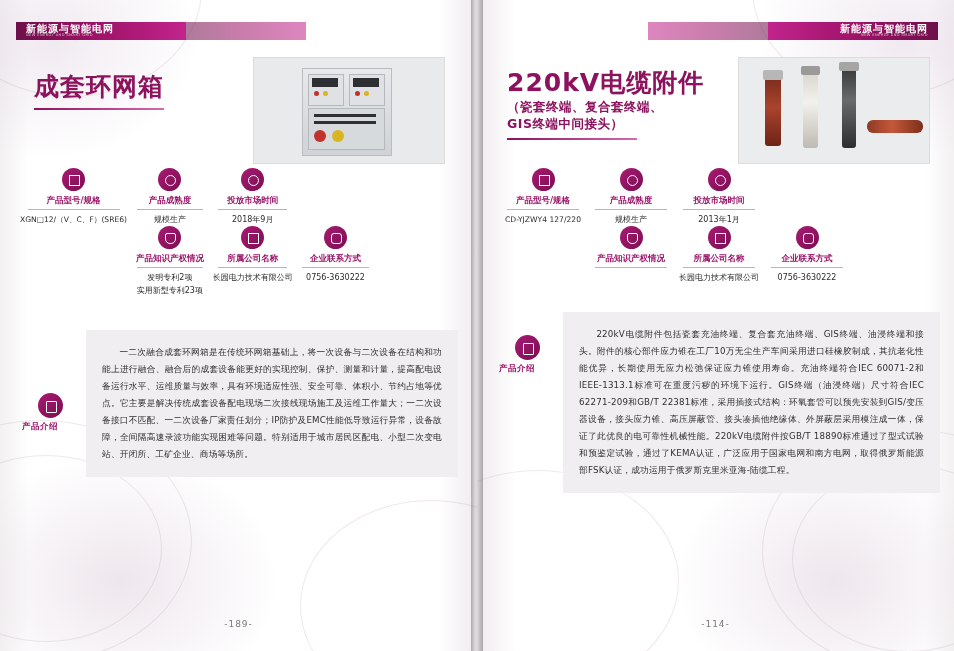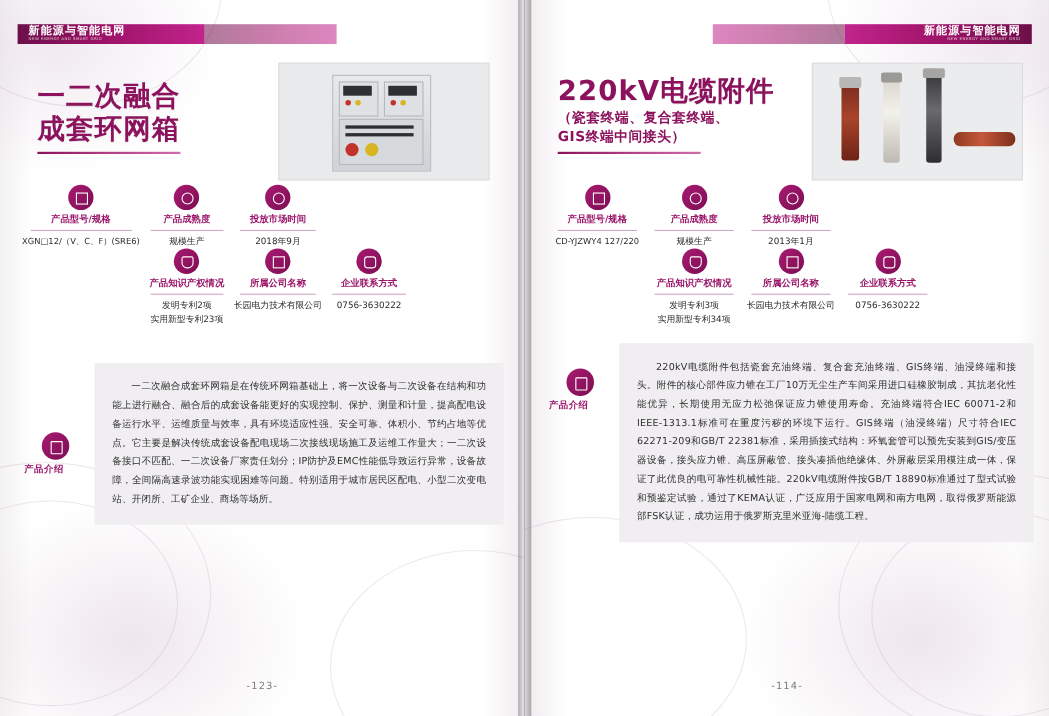--- a/index.html
+++ b/index.html
@@ -302,21 +302,20 @@
     <div class="swirl" style="left:-60px; top:-120px; width:260px; height:215px;"></div>
 
     <div class="header-band">
       <div class="band-fill" style="left:16px; width:170px;"></div>
       <div class="band-fill" style="left:186px; width:120px; opacity:0.55;"></div>
       <div class="band-title" style="left:26px;">新能源与智能电网</div>
       <div class="band-sub" style="left:26px;">NEW ENERGY AND SMART GRID</div>
     </div>
 
     <div class="title-block" style="left:34px; top:72px;">
-      <div class="title-line">一二次融合</div>
       <div class="title-line">成套环网箱</div>
       <div class="title-rule"></div>
     </div>
 
     <div class="photo" style="left:253px; top:57px; width:190px; height:105px;">
       <div class="cabinet" style="left:48px; top:10px; width:88px; height:86px;"></div>
       <div class="cab-panel" style="left:54px; top:16px; width:34px; height:30px;"></div>
       <div class="cab-panel" style="left:95px; top:16px; width:34px; height:30px;"></div>
       <div class="cab-dark" style="left:58px; top:20px; width:26px; height:9px;"></div>
       <div class="cab-dark" style="left:99px; top:20px; width:26px; height:9px;"></div>
@@ -379,21 +378,21 @@
     <div class="intro-wrap">
       <div class="intro-badge" style="left:22px; top:393px;">
         <div class="bicon"></div>
         <div class="blabel">产品介绍</div>
       </div>
       <div class="intro-box" style="left:86px; top:330px; width:340px;">
         <p>一二次融合成套环网箱是在传统环网箱基础上，将一次设备与二次设备在结构和功能上进行融合、融合后的成套设备能更好的实现控制、保护、测量和计量，提高配电设备运行水平、运维质量与效率，具有环境适应性强、安全可靠、体积小、节约占地等优点。它主要是解决传统成套设备配电现场二次接线现场施工及运维工作量大；一二次设备接口不匹配、一二次设备厂家责任划分；IP防护及EMC性能低导致运行异常，设备故障，全间隔高速录波功能实现困难等问题。特别适用于城市居民区配电、小型二次变电站、开闭所、工矿企业、商场等场所。</p>
       </div>
     </div>
 
-    <div class="page-num">-123-</div>
+    <div class="page-num">-189-</div>
   </div>
 
   <div class="page right">
 
     <div class="corner-wash" style="right:-100px;"></div>
     <div class="bg-wash" style="right:-40px;"></div>
     <div class="swirl" style="right:-110px; top:430px; width:300px; height:240px;"></div>
     <div class="swirl" style="right:-70px; top:465px; width:230px; height:185px;"></div>
     <div class="swirl" style="left:-80px; top:470px; width:280px; height:220px;"></div>
     <div class="swirl" style="right:-60px; top:-120px; width:260px; height:215px;"></div>
@@ -443,22 +442,20 @@
       </div>
 
       <div class="meta-row-gap"></div>
       <div class="meta-row-gap"></div>
       <div class="meta-row-gap"></div>
 
       <div class="meta-cell">
         <div class="meta-icon shield"></div>
         <div class="meta-label">产品知识产权情况</div>
         <div class="meta-uline"></div>
-        <div class="meta-value" style="white-space:pre-line;">发明专利3项
-实用新型专利34项</div>
       </div>
       <div class="meta-cell">
         <div class="meta-icon building"></div>
         <div class="meta-label">所属公司名称</div>
         <div class="meta-uline"></div>
         <div class="meta-value">长园电力技术有限公司</div>
       </div>
       <div class="meta-cell">
         <div class="meta-icon phone"></div>
         <div class="meta-label">企业联系方式</div>

